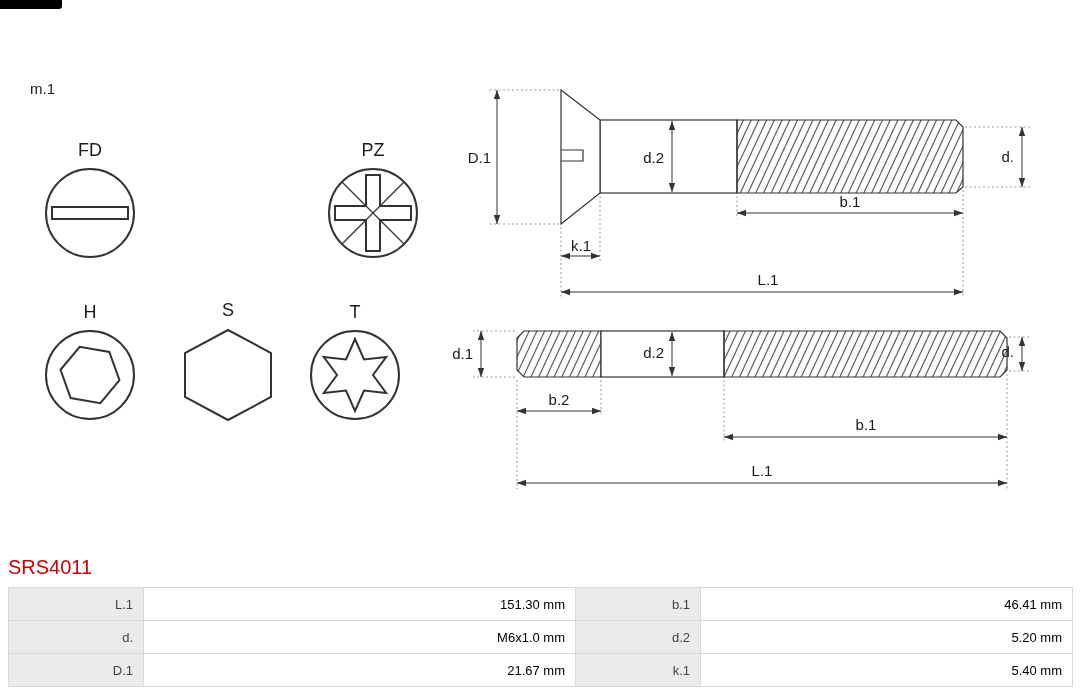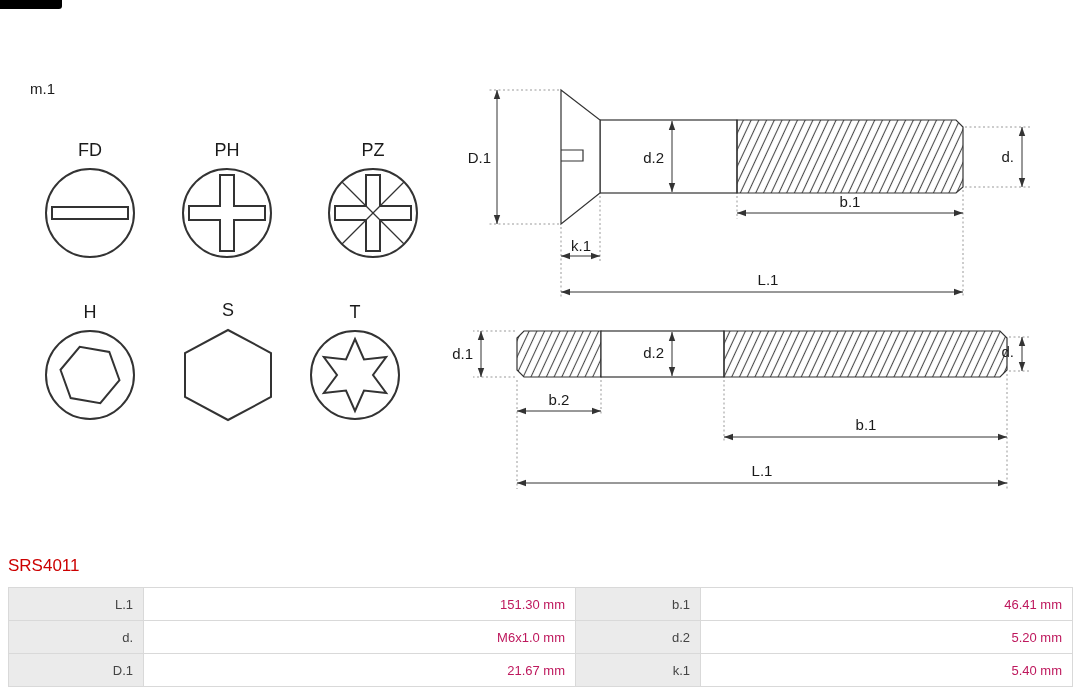--- a/index.html
+++ b/index.html
@@ -16,51 +16,44 @@
 
   .drawing { position:absolute; left:0; top:0; }
   .outline  { fill:#fff; stroke:#333; stroke-width:1.2; }
   .threaded { fill:url(#threadPat); stroke:#333; stroke-width:1.2; }
   .slotline { fill:none; stroke:#333; stroke-width:1.2; }
   .dimline  { stroke:#333; stroke-width:1; }
   .extline  { stroke:#999; stroke-width:1; stroke-dasharray:2 2.5; }
   .arrow    { fill:#333; }
   .dlabel   { font-size:15px; fill:#1a1a1a; }
 
-  .product-code { position:absolute; left:8px; top:556px; font-size:17px; color:#cc0000; }
+  .product-code { position:absolute; left:8px; top:556px; font-size:20px; color:#cc0000; }
 
   .spec-table { position:absolute; left:8px; top:587px; width:1064px;
                 border-collapse:collapse; table-layout:fixed; font-size:13px; }
   .spec-table td { border:1px solid #d9d9d9; height:33px; padding:0 10px; text-align:right; }
   .spec-table td.lbl { background:#ebebeb; color:#444; }
-  .spec-table td.val { background:#fff; color:#be185d; }
+  .spec-table td.val { background:#fff; color:#000000; }
 </style>
 </head>
 <body>
 
 <div class="page">
 
   <div class="top-artifact"></div>
   <div class="m-label">m.1</div>
 
   <div class="icon-block" style="left:44px; top:140px;">
     <div class="icon-label">FD</div>
     <svg width="92" height="92" viewBox="0 0 92 92">
       <circle class="icon-shape" cx="46" cy="46" r="44"></circle>
       <rect class="icon-shape" x="8" y="40" width="76" height="12"></rect>
     </svg>
   </div>
 
-  <div class="icon-block" style="left:181px; top:140px;">
-    <div class="icon-label">PH</div>
-    <svg width="92" height="92" viewBox="0 0 92 92">
-      <circle class="icon-shape" cx="46" cy="46" r="44"></circle>
-      <path class="icon-shape" d="M39,8 H53 V39 H84 V53 H53 V84 H39 V53 H8 V39 H39 Z"></path>
-    </svg>
-  </div>
 
   <div class="icon-block" style="left:327px; top:140px;">
     <div class="icon-label">PZ</div>
     <svg width="92" height="92" viewBox="0 0 92 92">
       <circle class="icon-shape" cx="46" cy="46" r="44"></circle>
       <line class="icon-thin" x1="15" y1="15" x2="77" y2="77"></line>
       <line class="icon-thin" x1="77" y1="15" x2="15" y2="77"></line>
       <path class="icon-shape" d="M39,8 H53 V39 H84 V53 H53 V84 H39 V53 H8 V39 H39 Z"></path>
     </svg>
   </div>

